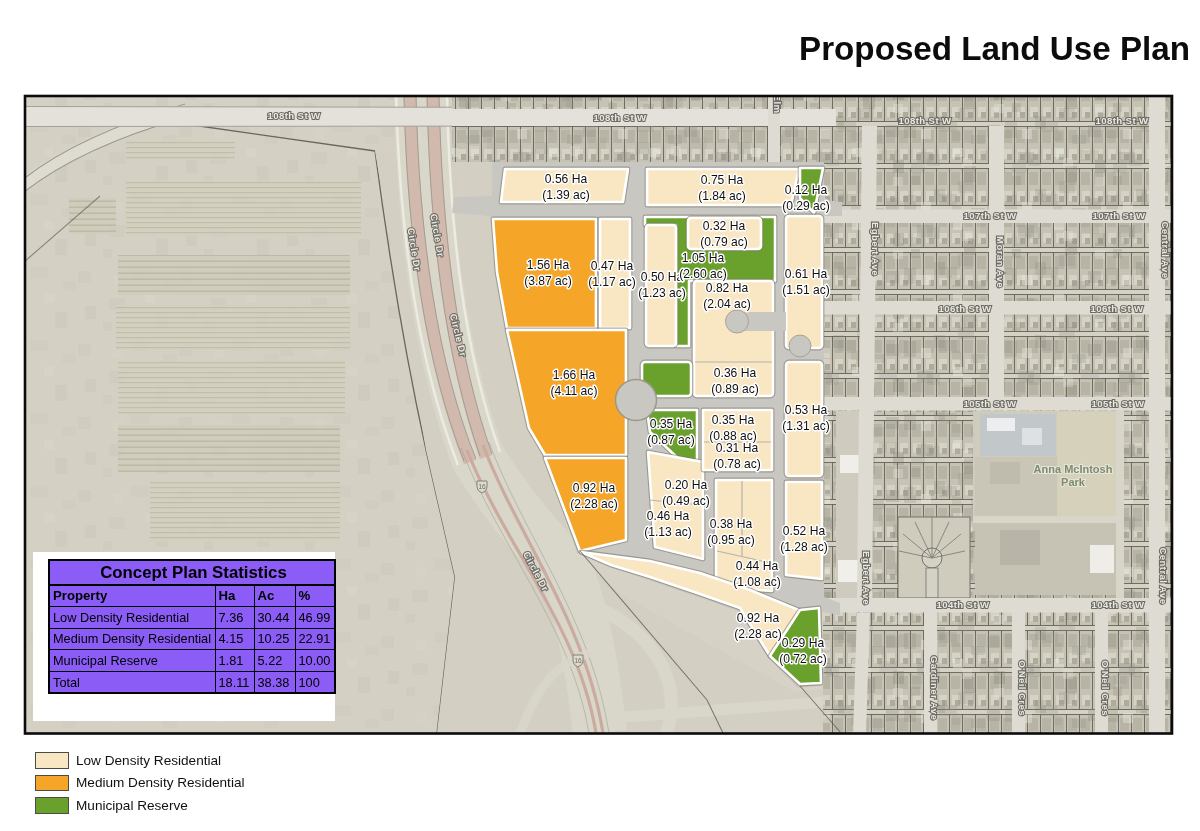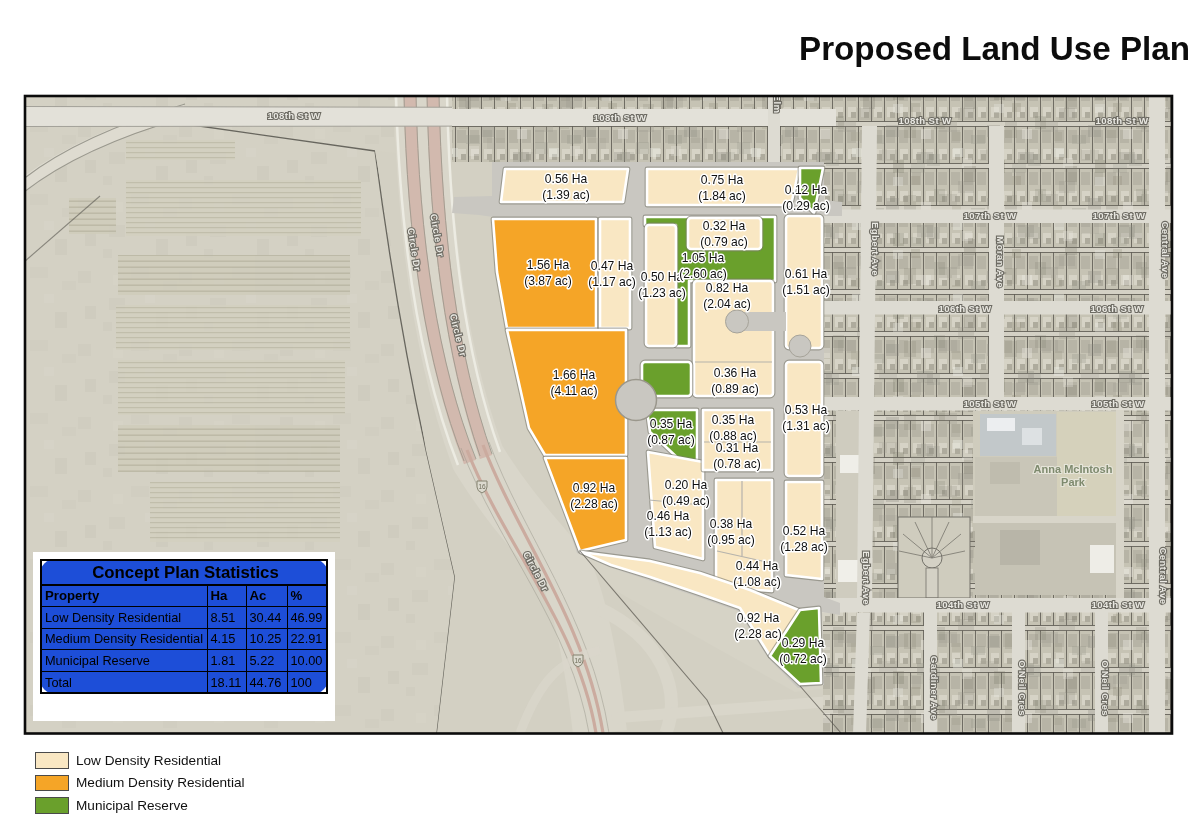--- a/index.html
+++ b/index.html
@@ -1,19 +1,19 @@
 <!DOCTYPE html>
 <html><head><meta charset="utf-8">
 <style>
 html,body{margin:0;padding:0;width:1200px;height:831px;background:#fff;overflow:hidden;}
 *{font-family:"Liberation Sans",sans-serif;}
 #title{position:absolute;left:0;top:30px;width:1190px;text-align:right;font-size:33.2px;font-weight:bold;color:#0c0c0c;}
 #mapsvg{position:absolute;left:0;top:0;}
 #tbox{position:absolute;left:33px;top:552px;width:302px;height:169px;background:#fff;}
-#ctab{position:absolute;left:40px;top:559px;border-collapse:collapse;table-layout:fixed;background:#1d4ed8;border-radius:15px;}
+#ctab{position:absolute;left:48px;top:559px;border-collapse:collapse;table-layout:fixed;background:#8b5cf6;}
 #ctab td{border:1.6px solid #000;font-size:12.75px;color:#000;padding:0 0 0 3px;height:20.6px;line-height:13px;vertical-align:middle;white-space:nowrap;overflow:hidden;}
 #ctab tr.cap td{font-size:16.8px;font-weight:bold;text-align:center;height:22.5px;border-bottom:2px solid #000;}
 #ctab tr.hd td{font-weight:bold;font-size:13.2px;}
 #ctab{border:2.2px solid #000;}
 .leg{position:absolute;left:35px;display:flex;align-items:center;}
 .sw{width:32px;height:14.5px;border:1px solid #4a4a4a;margin-right:7px;}
 .leg span{font-size:13.6px;color:#111;}
 </style></head><body>
 
 <svg id="mapsvg" width="1200" height="831" viewBox="0 0 1200 831">
@@ -371,40 +371,40 @@
         <td colspan="4">Concept Plan Statistics</td>
       </tr>
 <tr class="hd">
         <td>Property</td>
         <td>Ha</td>
         <td>Ac</td>
         <td>%</td>
       </tr>
 <tr>
         <td>Low Density Residential</td>
-        <td>8.51</td>
+        <td>7.36</td>
         <td>30.44</td>
         <td>46.99</td>
       </tr>
 <tr>
         <td>Medium Density Residential</td>
         <td>4.15</td>
         <td>10.25</td>
         <td>22.91</td>
       </tr>
 <tr>
         <td>Municipal Reserve</td>
         <td>1.81</td>
         <td>5.22</td>
         <td>10.00</td>
       </tr>
 <tr>
         <td>Total</td>
         <td>18.11</td>
-        <td>44.76</td>
+        <td>38.38</td>
         <td>100</td>
       </tr>
 </tbody>
   </table>
 <div class="leg" style="top:752px;">
     <div class="sw" style="background:#f9e7c3;"></div>
     <span>Low Density Residential</span>
   </div>
 <div class="leg" style="top:774.5px;">
     <div class="sw" style="background:#f5a527;"></div>

